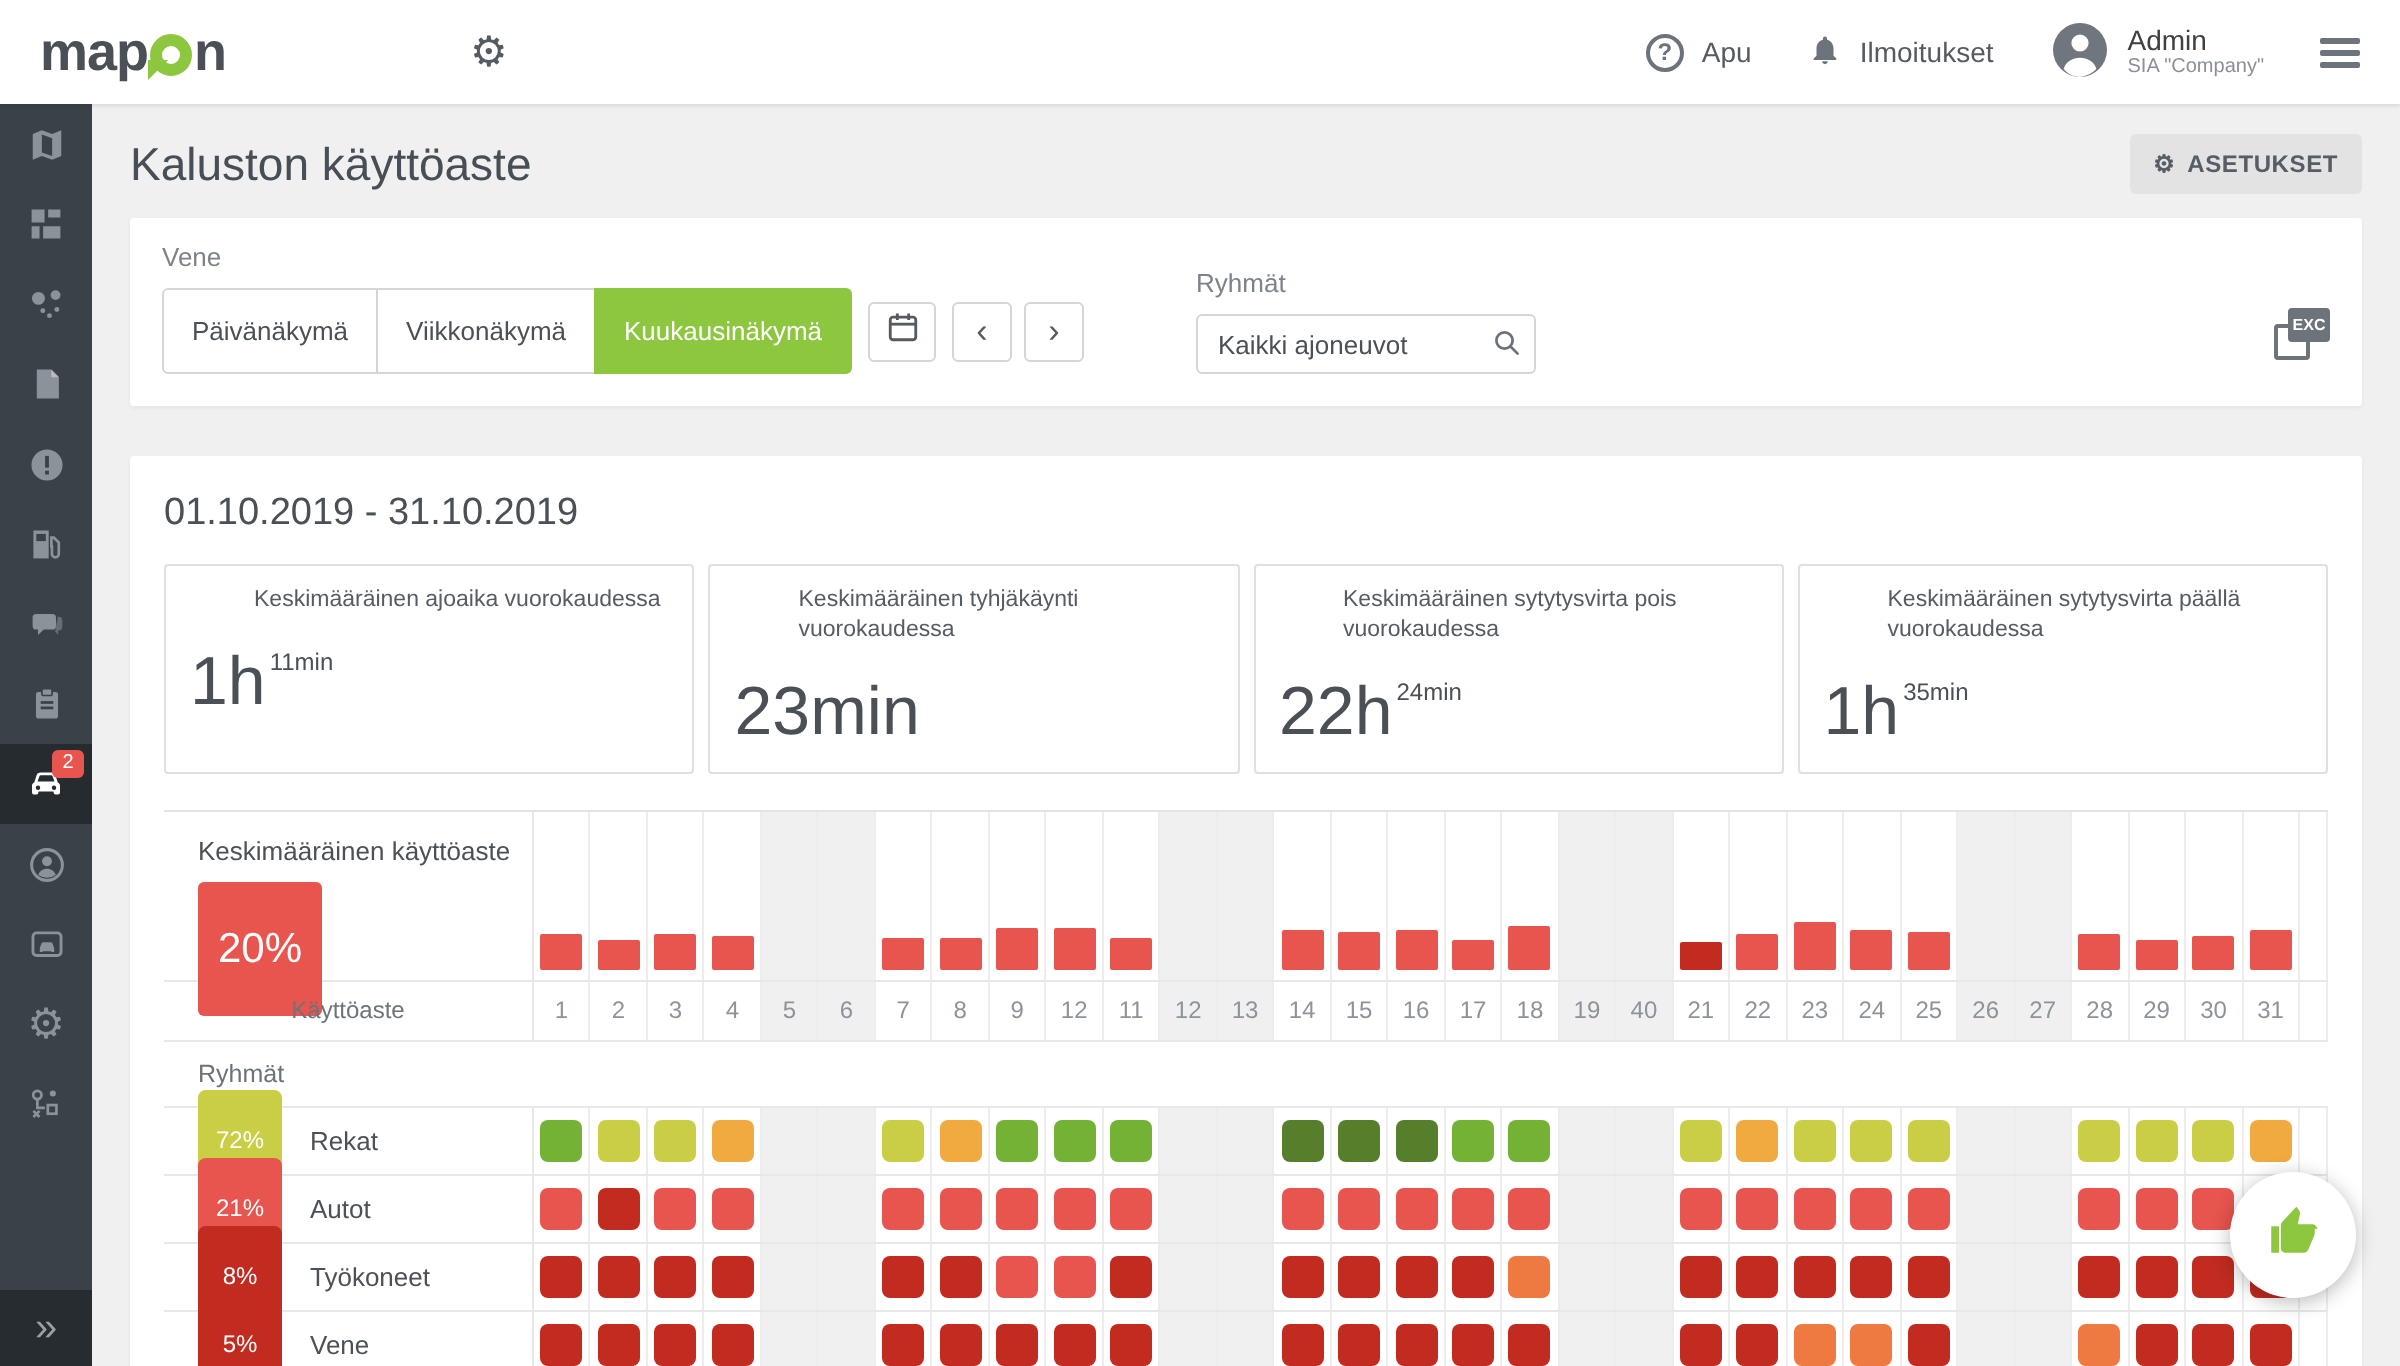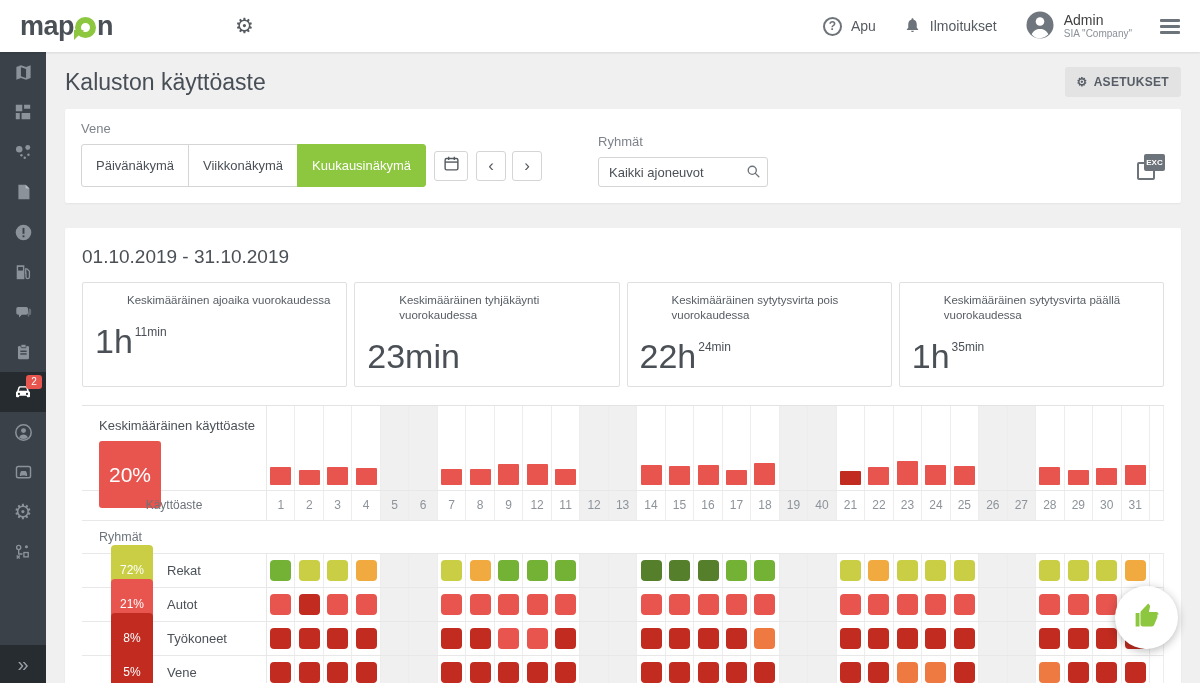--- a/index.html
+++ b/index.html
@@ -93,21 +93,21 @@
   .avg-badge { display:inline-block; margin-top:6px; background:#e8544e; color:#ffffff; font-size:21px;
                padding:20px 10px; border-radius:3px; }
   .bar { width:21px; border-radius:1px; margin-bottom:5px; }
   .num-row { height:30px; }
   .num-left { display:flex; align-items:center; justify-content:center; font-size:12px; color:#6d737a; }
   .num-row .dcol { align-items:center; font-size:12px; color:#8d939a; }
   .ryhmat-row { height:33px; display:flex; align-items:center; padding-left:17px; font-size:12.5px;
                 color:#6d737a; border-bottom:1px solid #e8e8e8; }
   .group-row { height:34px; }
   .group-left { display:flex; align-items:center; padding-left:17px; gap:14px; }
-  .gbadge { min-width:42px; text-align:center; padding:18px 6px; border-radius:4px; color:#fff; font-size:12px;margin-left:12px; }
+  .gbadge { min-width:42px; text-align:center; padding:18px 6px; border-radius:4px; color:#fff; font-size:12px; }
   .gname { font-size:13px; color:#4b5157; }
   .sq { width:21px; height:21px; border-radius:4px; margin-bottom:6px; align-self:center; margin-bottom:0; }
   .group-row .dcol { align-items:center; }
 
   
   .fab { position:fixed; left:1115px; top:586px; width:63px; height:63px; border-radius:50%; background:#fff;
          box-shadow:0 2px 10px rgba(0,0,0,.28); display:flex; align-items:center; justify-content:center;
          cursor:pointer; z-index:60; }
 </style>
 </head>

